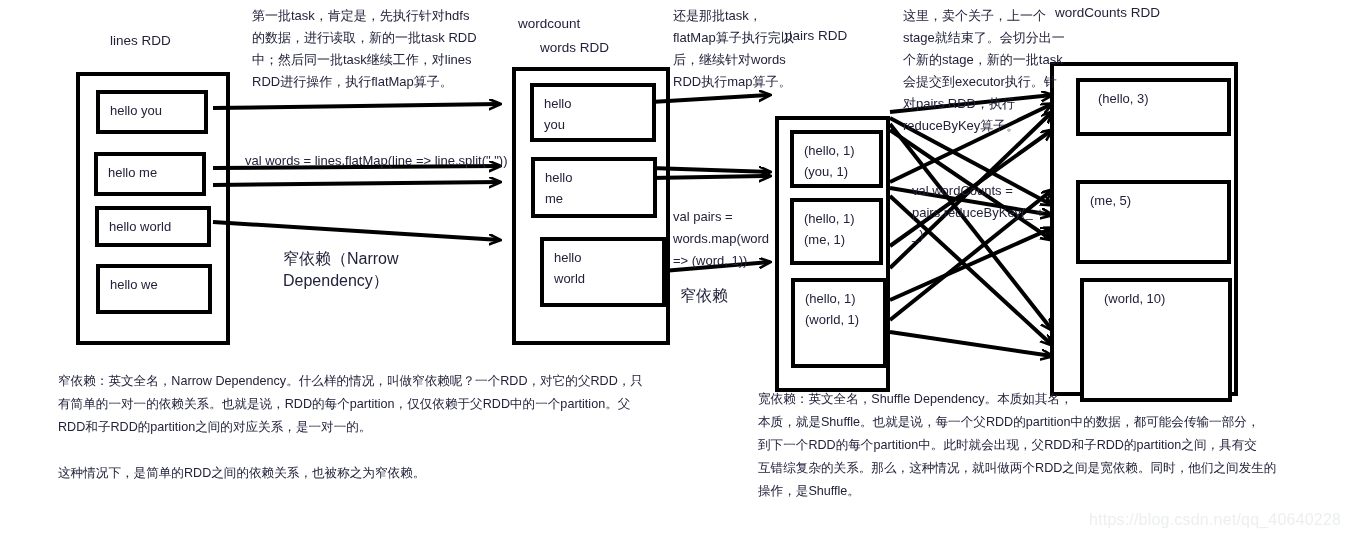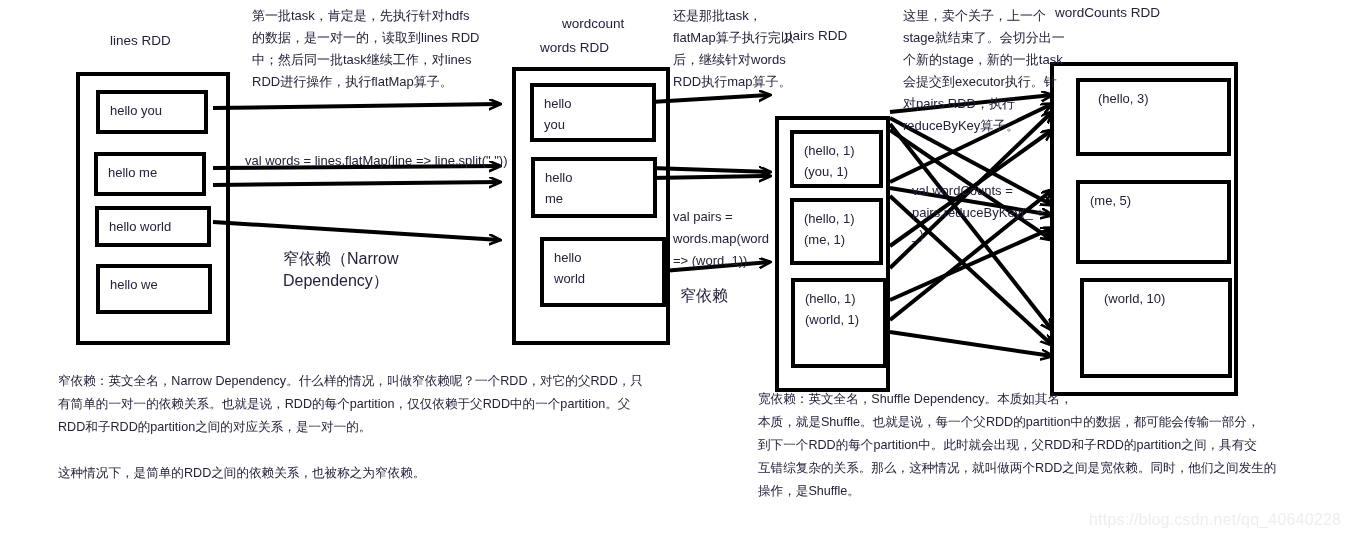--- a/index.html
+++ b/index.html
@@ -131,21 +131,21 @@
       <path d="M890,300 L1052,228"></path>
       <path d="M890,332 L1052,356"></path>
 
       <path d="M890,130 L1052,240"></path>
       <path d="M890,246 L1052,130"></path>
       <path d="M890,320 L1052,190"></path>
     </g>
   </svg>
 
   <div class="title" style="left:110px; top:33px;">lines RDD</div>
-  <div class="title" style="left:518px; top:16px;margin-left:44px;">wordcount</div>
+  <div class="title" style="left:518px; top:16px;">wordcount</div>
   <div class="title" style="left:540px; top:40px;">words RDD</div>
   <div class="title" style="left:785px; top:28px;">pairs RDD</div>
   <div class="title" style="left:1055px; top:5px;">wordCounts RDD</div>
 
   <div class="rdd-box" style="left:76px; top:72px; width:154px; height:273px;">
     <div class="part" style="left:16px; top:14px; width:112px; height:44px;">
       <span>hello you</span>
     </div>
     <div class="part" style="left:14px; top:76px; width:112px; height:44px;">
       <span>hello me</span>
@@ -182,34 +182,34 @@
       <span>(hello, 1)</span>
       <span>(me, 1)</span>
     </div>
     <div class="part" style="left:12px; top:158px; width:96px; height:90px;">
       <span>(hello, 1)</span>
       <span>(world, 1)</span>
     </div>
   </div>
 
   <div class="rdd-box" style="left:1050px; top:62px; width:188px; height:334px;">
-    <div class="part" style="left:22px; top:12px; width:155px; height:78px;">
+    <div class="part" style="left:22px; top:12px; width:155px; height:58px;">
       <span style="padding-left:8px;">(hello, 3)</span>
     </div>
     <div class="part" style="left:22px; top:114px; width:155px; height:84px;">
       <span>(me, 5)</span>
     </div>
-    <div class="part" style="left:26px; top:212px; width:152px; height:100px;">
+    <div class="part" style="left:26px; top:212px; width:152px; height:124px;">
       <span style="padding-left:10px;">(world, 10)</span>
     </div>
   </div>
 
   <div class="note" style="left:252px; top:5px;">
     <span>第一批task，肯定是，先执行针对hdfs</span>
-    <span>的数据，是一对一的，读取到lines RDD</span>
+    <span>的数据，进行读取，新的一批task RDD</span>
     <span>中；然后同一批task继续工作，对lines</span>
     <span>RDD进行操作，执行flatMap算子。</span>
   </div>
 
   <div class="note" style="left:673px; top:5px;">
     <span>还是那批task，</span>
     <span>flatMap算子执行完以</span>
     <span>后，继续针对words</span>
     <span>RDD执行map算子。</span>
   </div>

